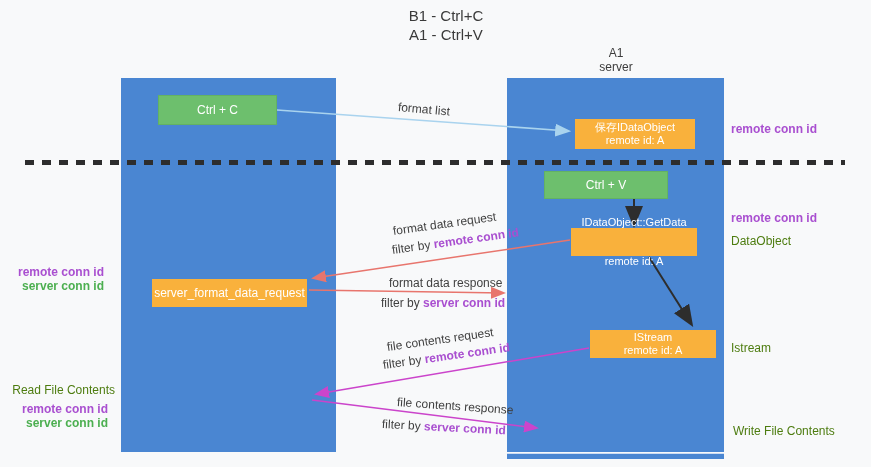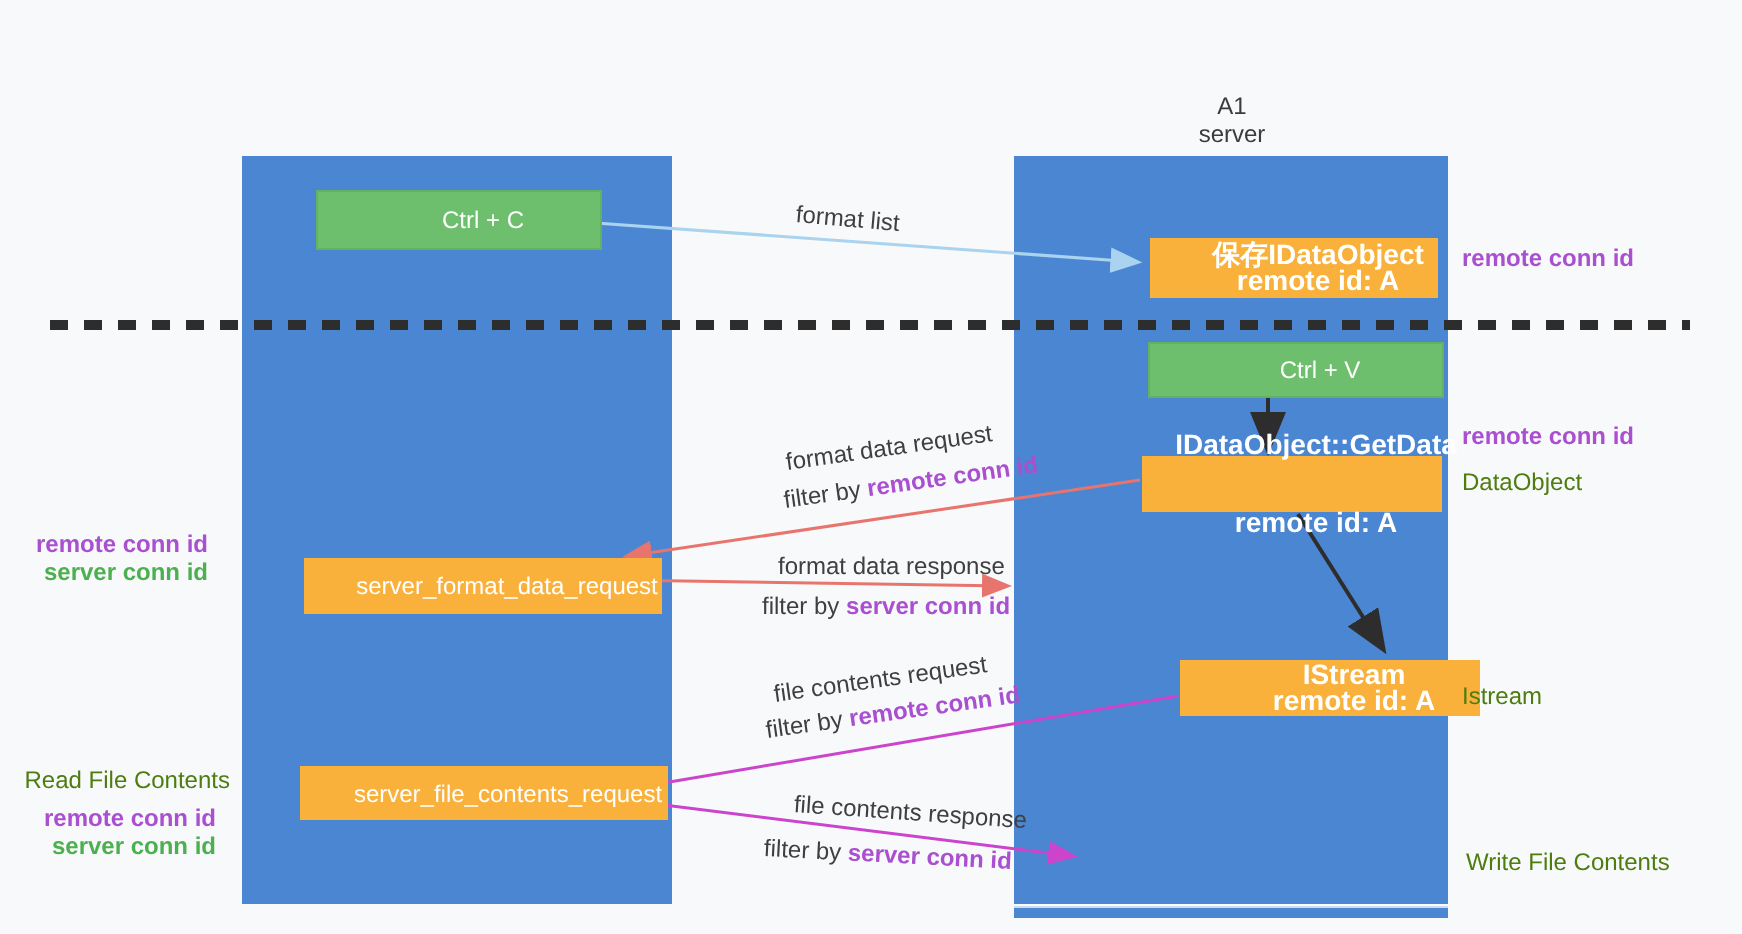--- a/index.html
+++ b/index.html
@@ -7,38 +7,42 @@
          font-family:"Liberation Sans",sans-serif;overflow:hidden;}
   .title{position:absolute;left:446px;top:6px;transform:translateX(-50%);
          text-align:center;font-size:15px;line-height:19px;color:#3a3a3a;}
   .lane-header{position:absolute;transform:translateX(-50%);text-align:center;
          font-size:12px;line-height:14px;color:#3c3c3c;}
   .lane{position:absolute;background:#4a86d2;}
   .lane-strip{position:absolute;background:#4a86d2;border-top:1px solid #cddcf2;}
   .dashed-line{position:absolute;left:25px;top:160px;width:820px;height:5px;
          background:repeating-linear-gradient(90deg,#2d2d2d 0 9px,transparent 9px 17px);}
   .box{position:absolute;display:flex;flex-direction:column;align-items:center;
-       justify-content:center;color:#fff;text-align:center;font-size:12px;line-height:14px;padding-left:24px;}
+       justify-content:center;color:#fff;text-align:center;font-size:12px;line-height:14px;}
   .box.orange{background:#f9b13c;}
   .box.green{background:#6dbf6d;border:1px solid #63b263;}
-  .box.two-line{font-size:14px;line-height:13px;font-weight:bold;}
+  .box.two-line{font-size:11px;line-height:13px;}
   .arrow-label{position:absolute;font-size:12px;color:#3f3f3f;white-space:nowrap;
        transform-origin:left center;}
   .side-label{position:absolute;font-size:12px;white-space:nowrap;}
   .dark{color:#4d7c0f;}
   .purple{color:#a94fd0;font-weight:bold;}
   .greenlbl{color:#4caf50;font-weight:bold;}
   .right-align{text-align:right;line-height:14px;}
   svg.arrows{position:absolute;left:0;top:0;pointer-events:none;}
 </style>
 </head>
 <body>
 
 <div class="stage">
 
+  <div class="title">
+    <div>B1 - Ctrl+C</div>
+    <div>A1 - Ctrl+V</div>
+  </div>
 
   <div class="lane-header" style="left:218px;top:46px;margin-top:47px;">
     <div>B1</div>
     <div>connection</div>
   </div>
   <div class="lane-header" style="left:616px;top:46px;">
     <div>A1</div>
     <div>server</div>
   </div>
 
@@ -74,42 +78,39 @@
 
   <div class="box green" style="left:158px;top:95px;width:117px;height:28px;">
     <div>Ctrl + C</div>
   </div>
 
   <div class="box orange two-line" style="left:575px;top:119px;width:120px;height:30px;">
     <div>保存IDataObject</div>
     <div>remote id: A</div>
   </div>
 
-  <div class="box green" style="left:574px;top:171px;width:122px;height:26px;align-items:center;">
+  <div class="box green" style="left:544px;top:171px;width:122px;height:26px;align-items:center;">
     <div>Ctrl + V</div>
   </div>
 
   <div class="box orange two-line" style="left:571px;top:228px;width:126px;height:28px;gap:26px;">
     <div>IDataObject::GetData</div>
     <div>remote id: A</div>
   </div>
 
   <div class="box orange" style="left:152px;top:267px;width:155px;height:28px;margin-top:12px;">
     <div>server_format_data_request</div>
   </div>
 
 
   <div class="box orange two-line" style="left:590px;top:330px;width:126px;height:28px;">
     <div>IStream</div>
     <div>remote id: A</div>
   </div>
 
-  <div class="box orange" style="left:150px;top:383px;width:160px;height:27px;">
-    <div>server_file_contents_request</div>
-  </div>
 
 
   <div class="arrow-label" style="left:398px;top:100px;transform:rotate(5deg);">format list</div>
 
   <div class="arrow-label" style="left:393px;top:224px;transform:rotate(-8deg);">format data request</div>
   <div class="arrow-label" style="left:392px;top:243px;transform:rotate(-8deg);">
     <span>filter by </span><span class="purple">remote conn id</span>
   </div>
 
   <div class="arrow-label" style="left:389px;top:276px;">format data response</div>

